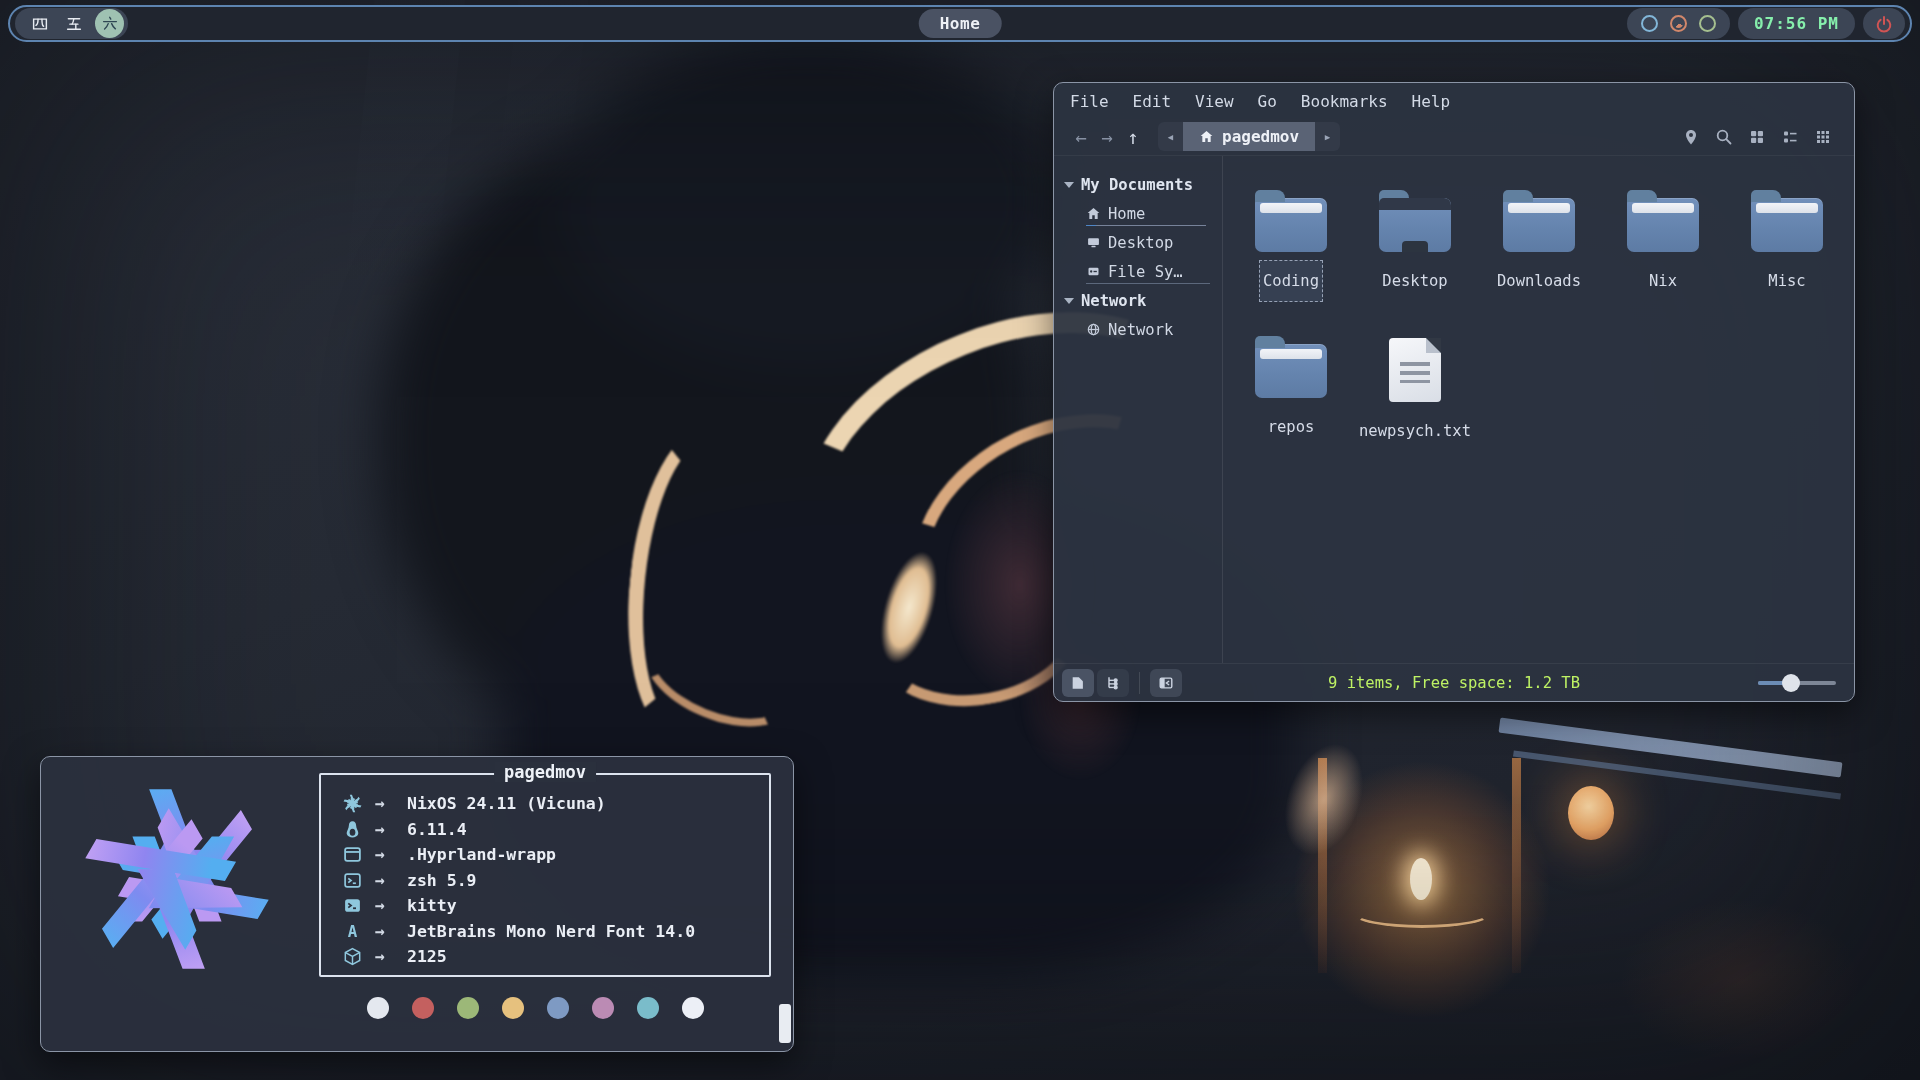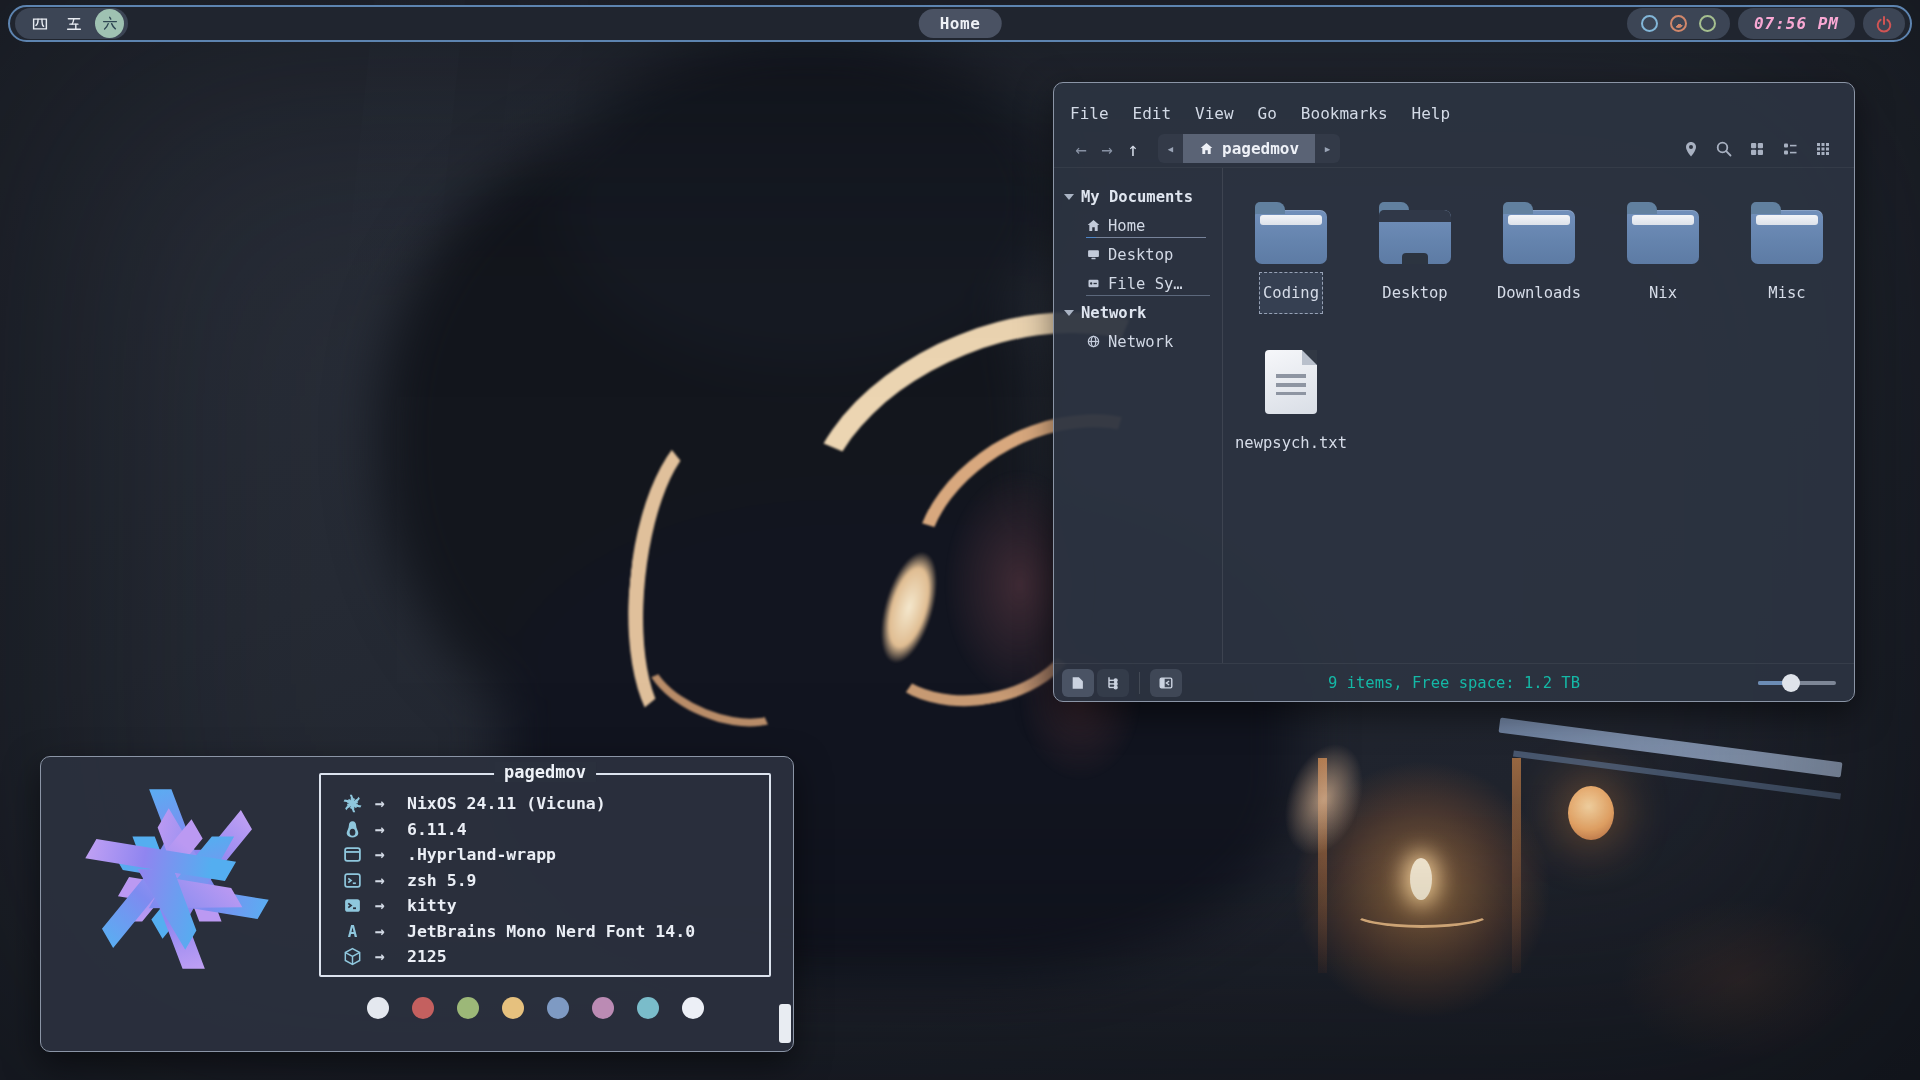--- a/index.html
+++ b/index.html
@@ -51,32 +51,32 @@
   .ws.active { width:29px; height:29px; background:#9fc2b2; border-radius:50%; color:#2e4753; }
   .bar-title { position:absolute; left:50%; transform:translateX(-50%);
     background:#4a5263; border-radius:15px; padding:5px 21px; color:#eef1f6;
     font-weight:bold; font-size:16px; letter-spacing:.5px; }
   .bar-right { margin-left:auto; display:flex; align-items:center; gap:8px; margin-right:5px; }
   .pill { background:#3c4555; border-radius:16px; height:31px; display:flex; align-items:center; }
   .indpill { gap:12px; padding:0 14px; }
   .ring { width:17px; height:17px; border-radius:50%; border:2.5px solid; position:relative; }
   .ring .wedge { position:absolute; inset:2px; border-radius:50%;
     background:conic-gradient(from 115deg, currentColor 0 30%, transparent 0); }
-  .timepill { padding:0 16px; color:#f9a8d4; font-weight:bold; font-size:16px; letter-spacing:1px;font-style:italic; }
+  .timepill { padding:0 16px; color:#86efac; font-weight:bold; font-size:16px; letter-spacing:1px; }
   .pwrpill { width:42px; justify-content:center; color:#d05454; }
   .pwrpill svg { width:18px; height:18px; }
 
   
   .win { position:absolute; border:1px solid #8b95a6; border-radius:10px;
     box-shadow:0 12px 34px rgba(0,0,0,.5); }
 
   
   .fm { left:1053px; top:82px; width:802px; height:620px;
     background:rgba(44,51,65,.94); color:#d3dae6; font-size:16px; display:flex; flex-direction:column; border-radius:10px; }
-  .menubar { display:flex; gap:24px; padding:21px 0 7px 16px; color:#d3dae6; }
+  .menubar { display:flex; gap:24px; padding:9px 0 7px 16px; color:#d3dae6; }
   .menubar span { cursor:default; }
   .toolbar { display:flex; align-items:center; height:38px; padding:0 22px 0 14px;
     border-bottom:1px solid rgba(255,255,255,.05); }
   .navbtn { width:26px; text-align:center; font-size:19px; color:#8791a3; }
   .navbtn.up { color:#d3dae6; }
   .pathbar { display:flex; align-items:center; margin-left:12px; height:29px;
     background:#333a48; border-radius:6px; overflow:hidden; }
   .pathbtn { width:25px; height:100%; display:flex; align-items:center; justify-content:center;
     color:#9aa4b6; font-size:9px; }
   .pathseg { height:100%; display:flex; align-items:center; gap:8px; padding:0 16px;
@@ -120,21 +120,21 @@
   .icon-file::after { content:''; position:absolute; left:11px; right:11px; top:24px; height:21px;
     background:repeating-linear-gradient(180deg,#8e95a2 0 4px,transparent 4px 9px); }
   .statusbar { height:38px; border-top:1px solid rgba(255,255,255,.06); display:flex;
     align-items:center; padding:0 18px 0 8px; position:relative; border-radius:0 0 10px 10px; }
   .sbtn { width:32px; height:28px; border-radius:6px; display:flex; align-items:center;
     justify-content:center; color:#cbd3e0; }
   .sbtn svg { width:16px; height:16px; }
   .sb1 { background:#4a5364; } .sb2 { background:#343c4a; margin-left:3px; }
   .ssep { width:1px; height:22px; background:rgba(255,255,255,.12); margin:0 10px; }
   .sb3 { background:#3f4756; }
-  .sstatus { position:absolute; left:50%; transform:translateX(-50%); font-size:15.5px; color:#14b8a6; }
+  .sstatus { position:absolute; left:50%; transform:translateX(-50%); font-size:15.5px; color:#bef264; }
   .zoomer { margin-left:auto; display:flex; align-items:center; width:78px; height:18px; position:relative; }
   .ztrack { position:absolute; left:0; right:0; top:7px; height:4px; border-radius:2px; background:#7d8696; }
   .zfill { position:absolute; left:0; width:42%; top:7px; height:4px; border-radius:2px; background:#6b8cb5; }
   .zknob { position:absolute; left:calc(42% - 9px); top:0; width:18px; height:18px; border-radius:50%; background:#dfe3ea; }
 
   
   .term { left:40px; top:756px; width:754px; height:296px; background:rgba(42,48,61,.97); border-radius:10px; }
   .nixlogo { position:absolute; left:42px; top:28px; width:188px; height:188px; }
   .fetchbox { position:absolute; left:278px; top:16px; width:452px; height:204px;
     border:2px solid #dce3ee; border-radius:2px; padding:16px 0 0 22px; }
@@ -383,20 +383,24 @@
           </div>
           <div class="fitem">
             <div class="icon-folder"></div>
             <div class="flabel">Nix</div>
           </div>
           <div class="fitem">
             <div class="icon-folder"></div>
             <div class="flabel">Misc</div>
           </div>
           <div class="fitem">
+            <div class="icon-folder"></div>
+            <div class="flabel">repos</div>
+          </div>
+          <div class="fitem">
             <div class="icon-file"></div>
             <div class="flabel">newpsych.txt</div>
           </div>
         </div>
     </div>
     <div class="statusbar">
       <div class="sbtn sb1">
         <svg viewBox="0 0 18 18">
             <path d="M3,2.5 h7 l4.5,4.5 v8.5 h-11.5 z" fill="currentColor"></path>
           </svg>

